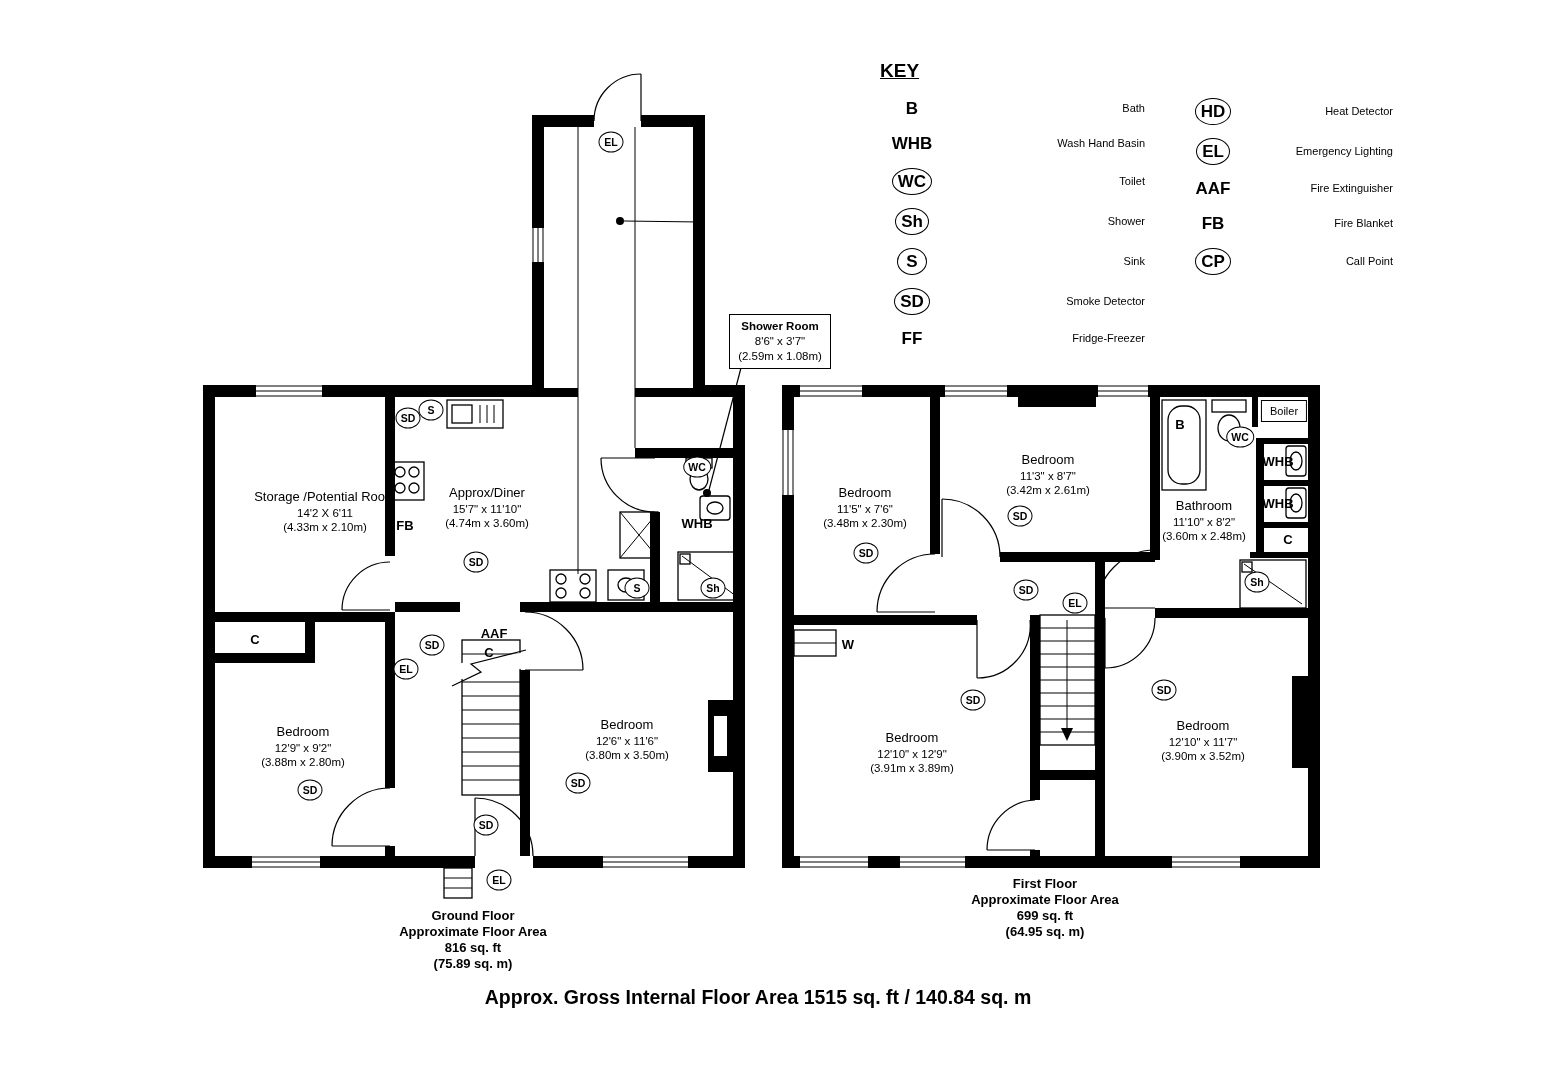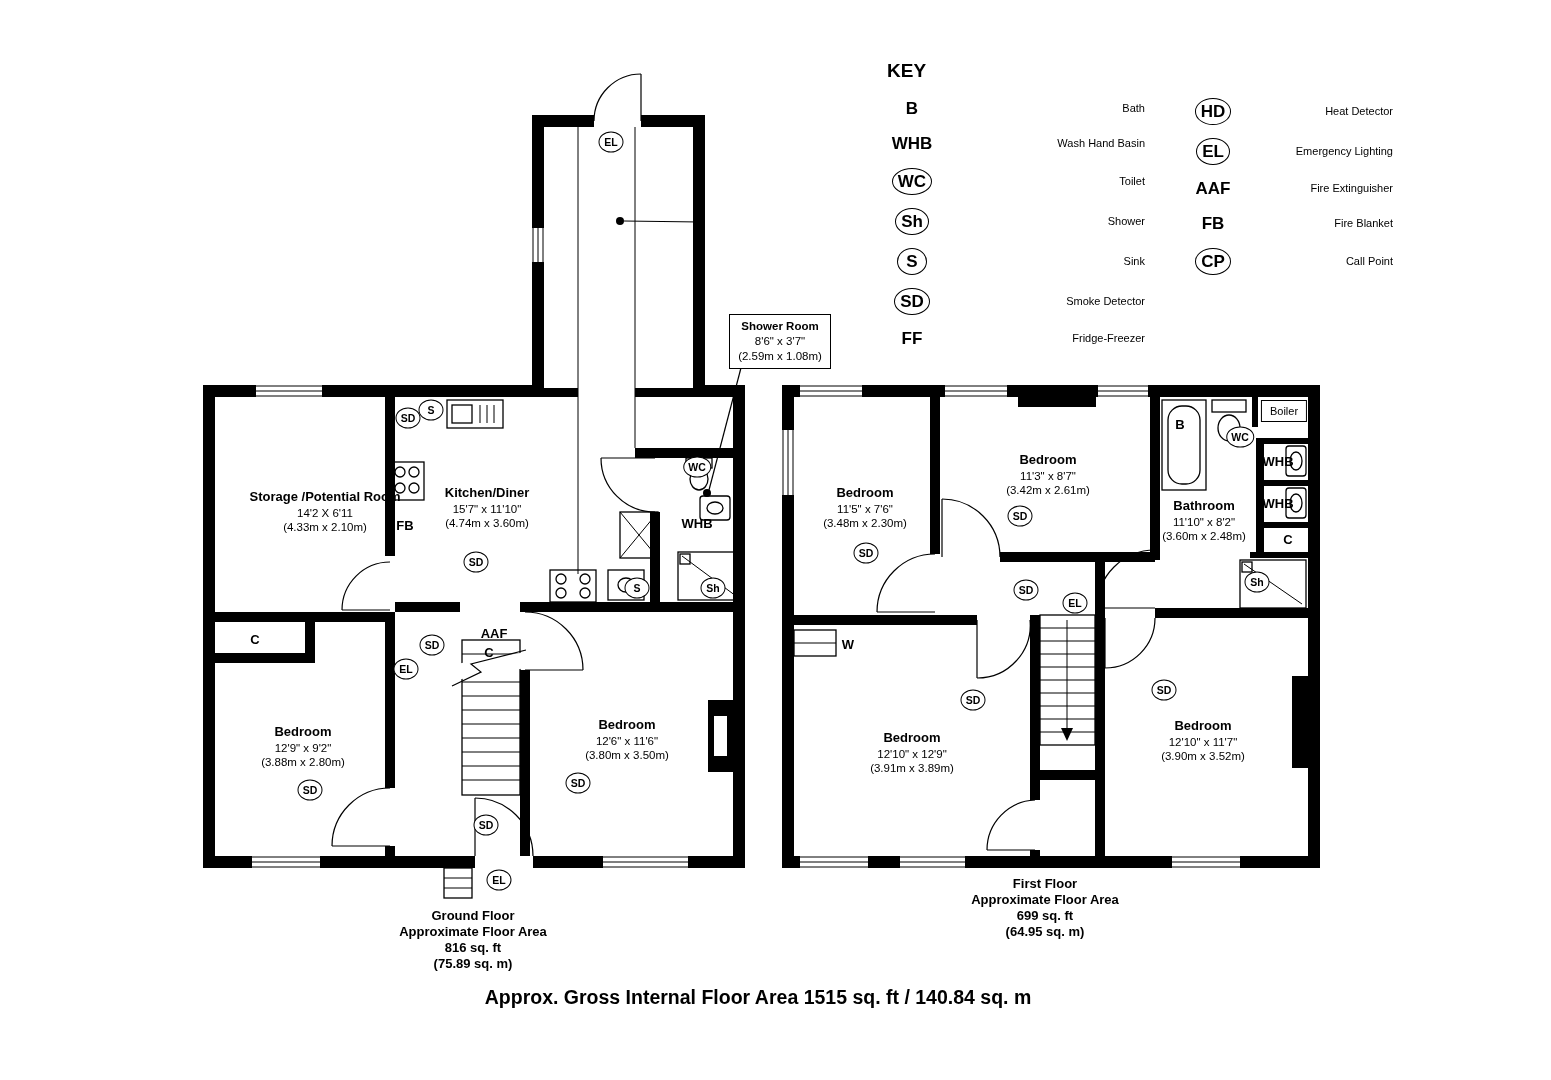--- a/index.html
+++ b/index.html
@@ -16,32 +16,32 @@
   .ld{stroke:#000;stroke-width:1.2;}
 
   .sym-circle{position:absolute;transform:translate(-50%,-50%);display:inline-flex;align-items:center;justify-content:center;
     border:1.6px solid #000;border-radius:50%;font-weight:bold;font-size:10.5px;line-height:1;min-width:15px;height:17px;
     padding:1px 4px;background:#fff;white-space:nowrap;}
   .sym-text{position:absolute;transform:translate(-50%,-50%);font-weight:bold;font-size:13px;white-space:nowrap;}
   .sym-box{position:absolute;transform:translate(-50%,-50%);border:1px solid #000;background:#fff;font-size:11px;
     padding:4px 8px;white-space:nowrap;}
 
   .room-label{position:absolute;transform:translate(-50%,-50%);text-align:center;font-size:11.5px;line-height:1.28;white-space:nowrap;}
-  .room-label .rn{font-weight:bold;font-size:13px;}
+  .room-label .rn{font-weight:normal;font-size:13px;}
 
   .callout{position:absolute;border:1px solid #000;background:#fff;text-align:center;font-size:11.5px;line-height:1.3;padding:4px 1px;}
   .co-b{font-weight:bold;}
 
   .area-label{position:absolute;transform:translateX(-50%);text-align:center;font-weight:bold;font-size:13px;line-height:1.22;white-space:nowrap;}
 
   #footer-title{position:absolute;left:758px;top:986px;transform:translateX(-50%);font-weight:bold;font-size:19.5px;white-space:nowrap;}
   #footer-note{position:absolute;left:758px;top:1011px;transform:translateX(-50%);font-size:13px;white-space:nowrap;}
 
   #key{position:absolute;left:880px;top:60px;width:510px;}
-  #key-title{font-weight:bold;font-size:19px;margin-left:7px;}
+  #key-title{font-weight:bold;font-size:19px;text-decoration:underline;margin-left:0;}
   .key-cols{display:flex;gap:36px;margin-top:16px;}
   .key-col{display:flex;flex-direction:column;gap:13px;}
   .key-row{display:flex;align-items:center;gap:16px;min-height:22px;}
   .key-sym-cell{width:64px;display:flex;justify-content:center;align-items:center;font-weight:bold;font-size:17px;flex:0 0 64px;}
   .key-circle{border:1.8px solid #000;border-radius:50%;font-size:17px;font-weight:bold;padding:4px 5px;min-width:18px;
     text-align:center;line-height:1;display:inline-block;}
   .key-label{font-size:11px;line-height:1.25;width:185px;text-align:right;}
   .key-col-right .key-label{width:132px;}
 </style>
 </head>
@@ -371,21 +371,21 @@
       <div>(64.95 sq. m)</div>
     </div>
 
     <div id="footer-title">Approx. Gross Internal Floor Area 1515 sq. ft / 140.84 sq. m</div>
   <div class="room-label" style="left: 303px; top: 512px; margin-left: 22px;">
         <div class="rn">Storage /Potential Room</div>
         <div>14'2 X 6'11</div>
         <div>(4.33m x 2.10m)</div>
       </div>
       <div class="room-label" style="left: 487px; top: 508px;">
-        <div class="rn">Kitchen/Diner</div>
+        <div class="rn">Approx/Diner</div>
         <div>15'7" x 11'10"</div>
         <div>(4.74m x 3.60m)</div>
       </div>
       <div class="room-label" style="left: 303px; top: 747px;">
         <div class="rn">Bedroom</div>
         <div>12'9" x 9'2"</div>
         <div>(3.88m x 2.80m)</div>
       </div>
       <div class="room-label" style="left: 627px; top: 740px;">
         <div class="rn">Bedroom</div>

